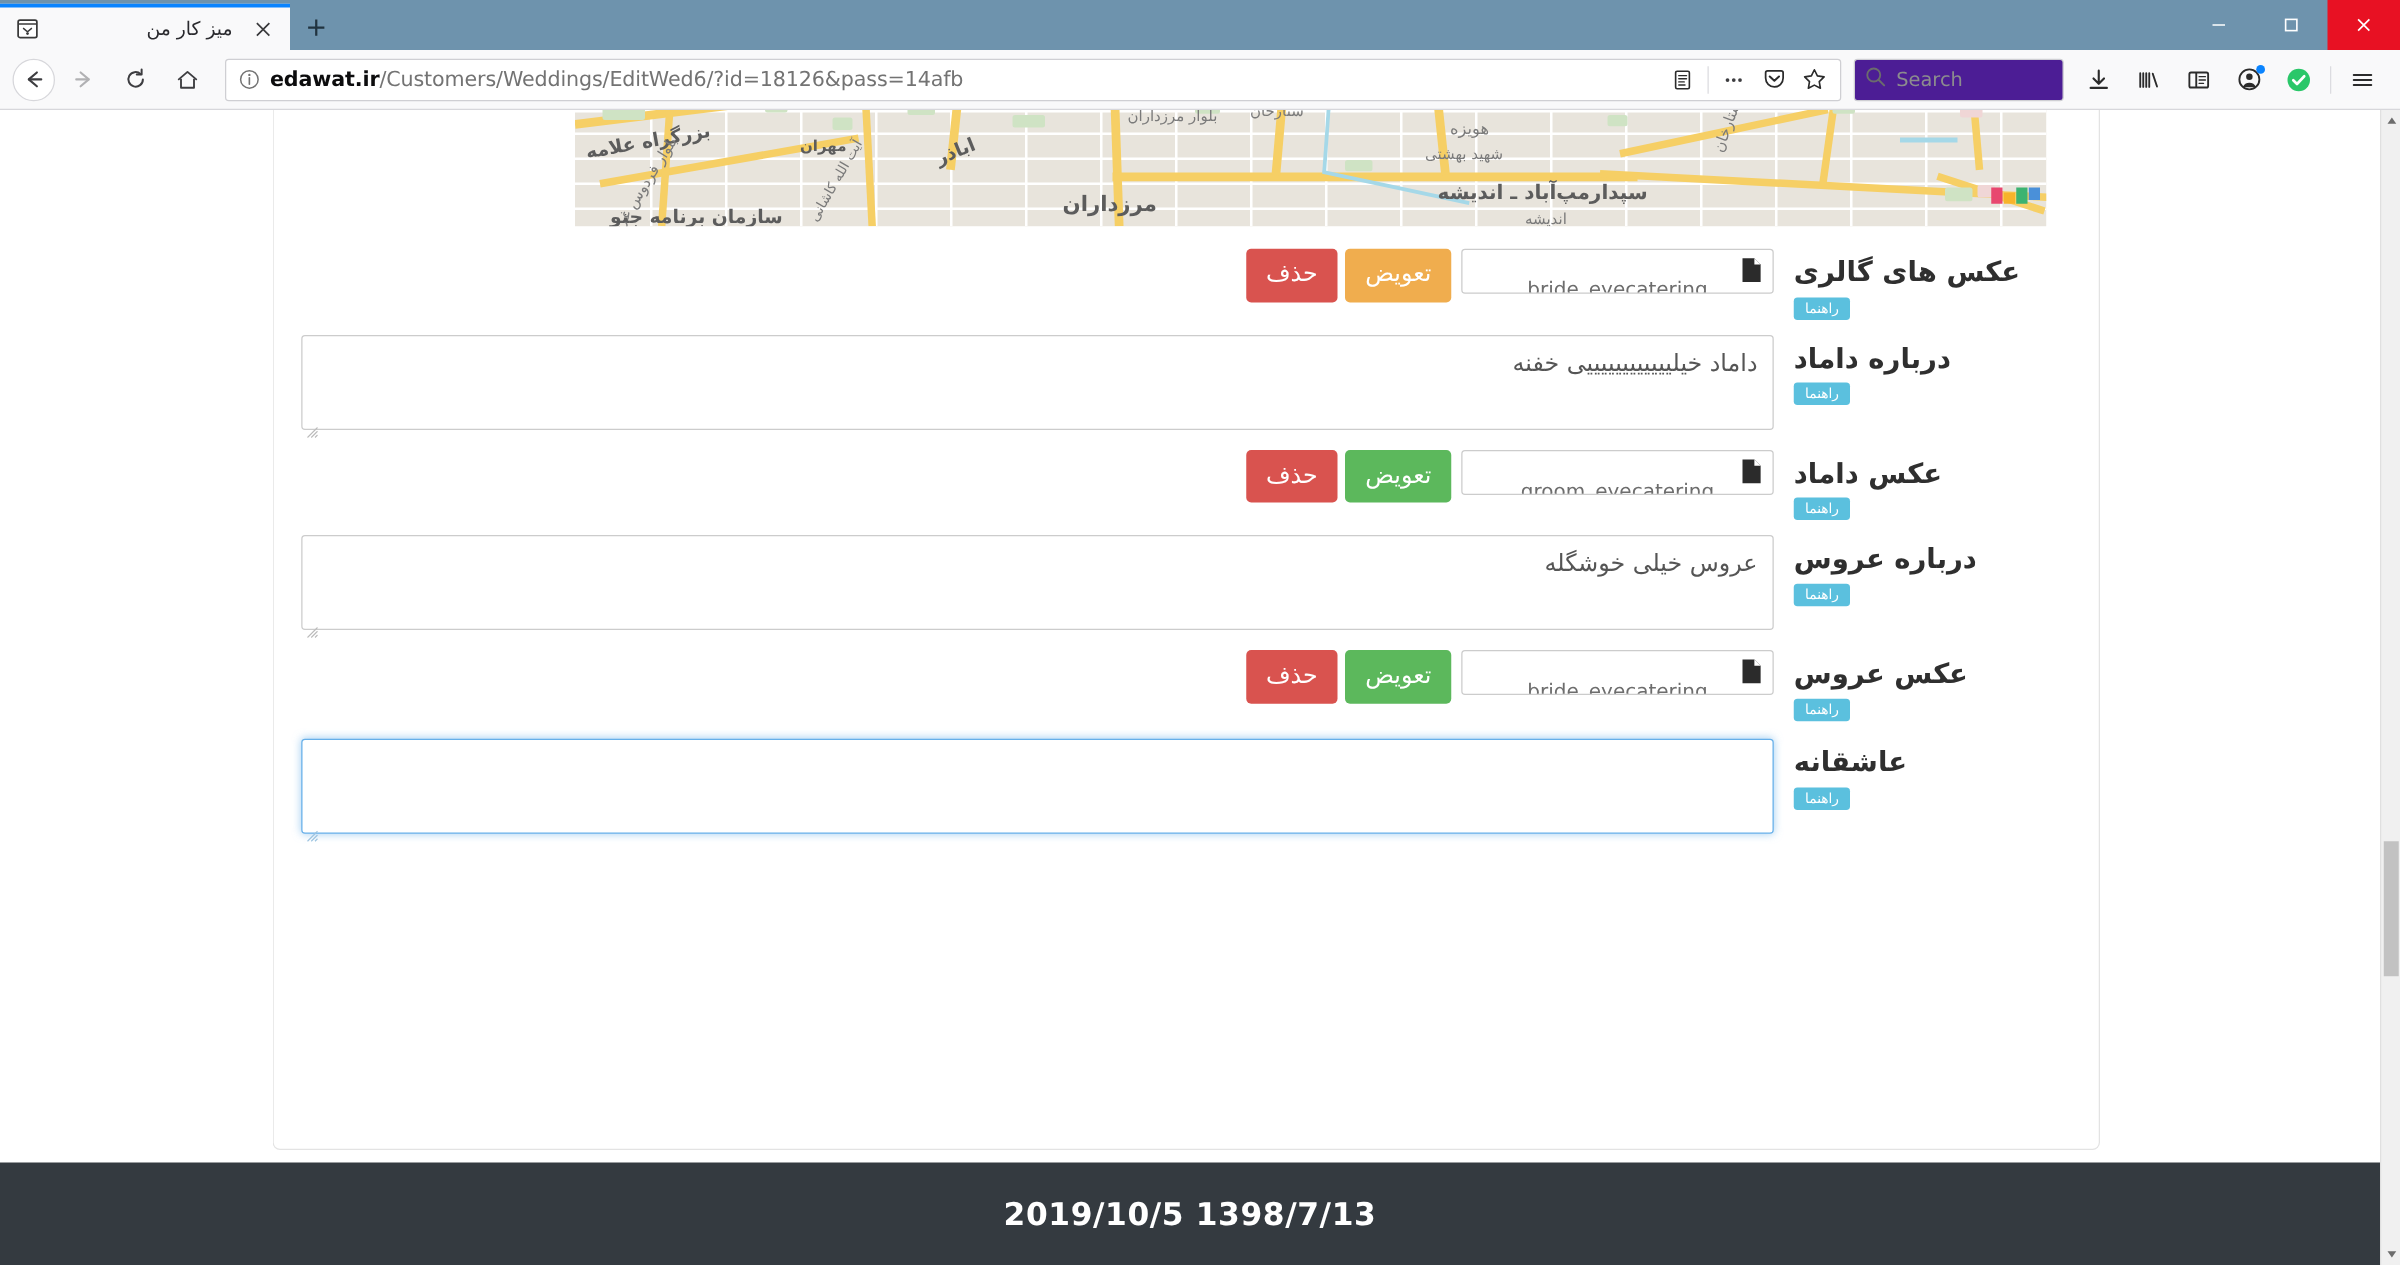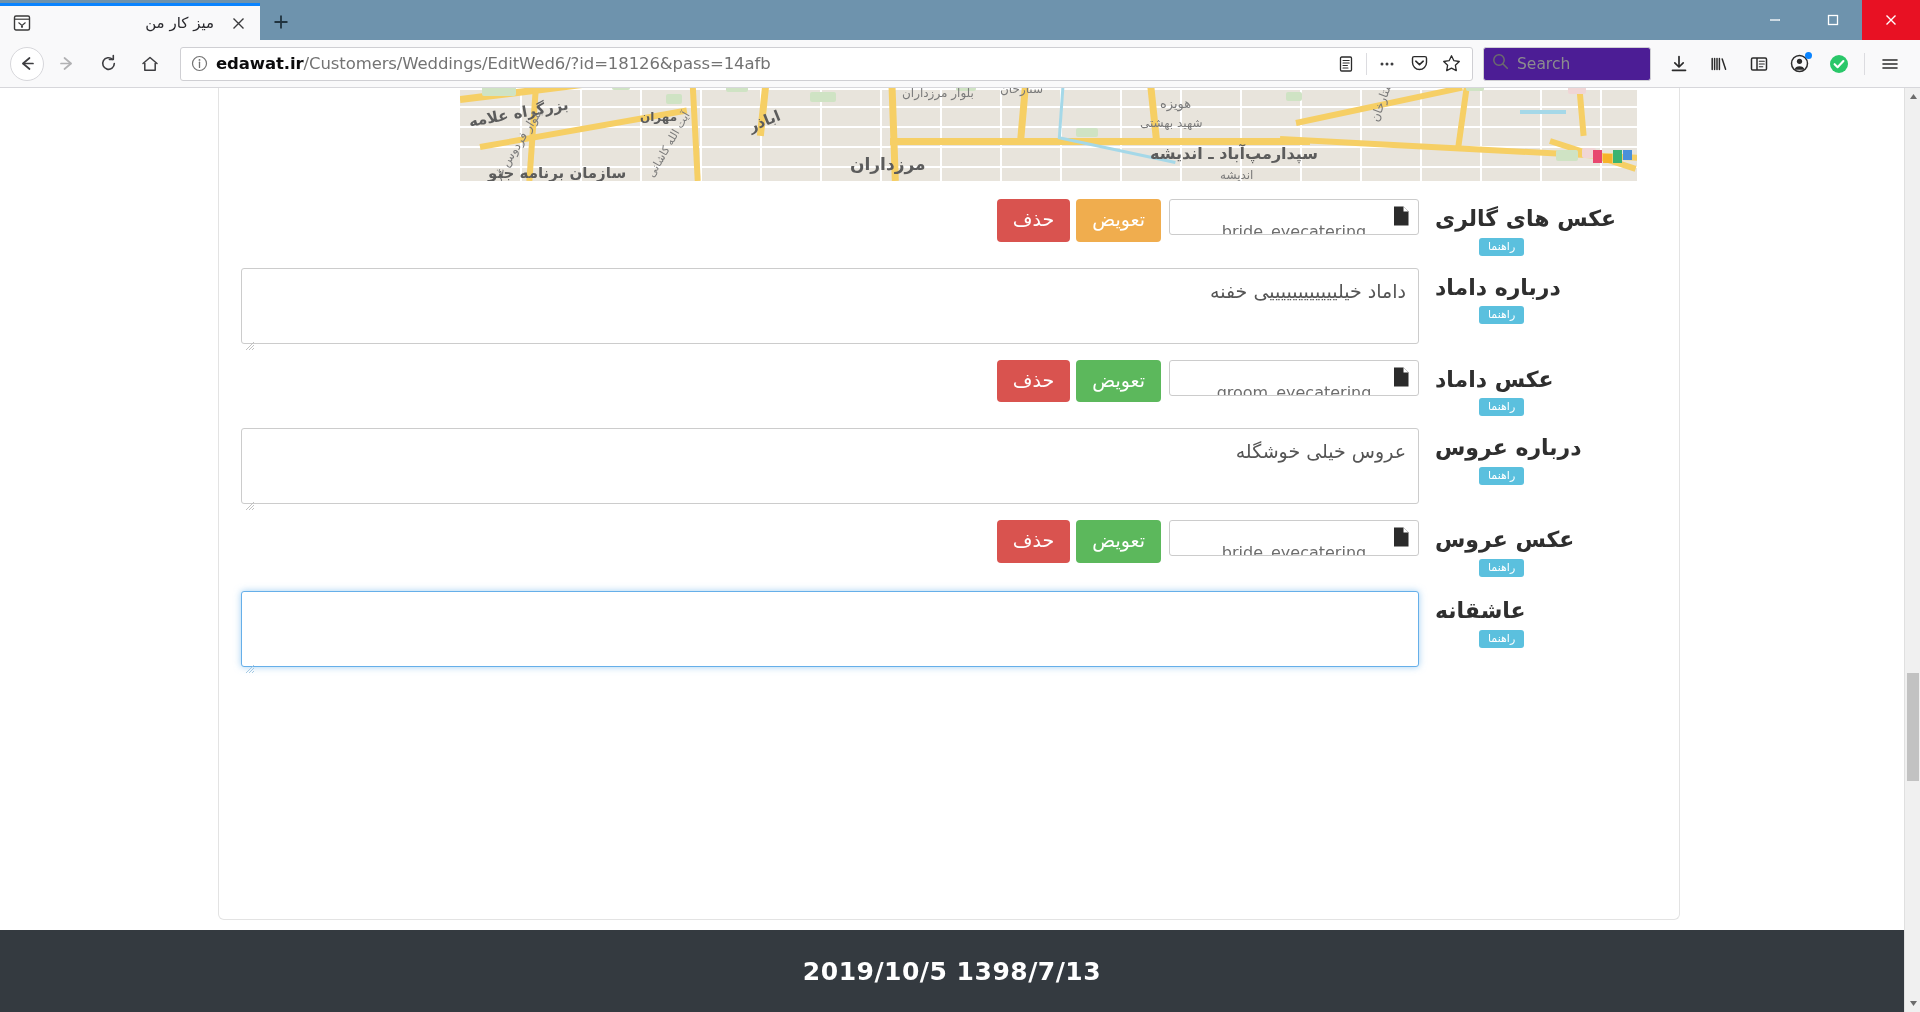--- a/index.html
+++ b/index.html
@@ -11,21 +11,21 @@
   }
 
   
   .browser { width: 1920px; height: 1012px; display: flex; flex-direction: column; }
 
   .titlebar {
     height: 40px; background: #6e93ad; display: flex; align-items: flex-end;
     position: relative; flex: 0 0 40px;
   }
   .tab {
-    width: 260px; height: 37px; background: #f9f9fa;
+    width: 232px; height: 37px; background: #f9f9fa;
     display: flex; align-items: center; padding: 0 10px 0 12px; gap: 8px;
     border-top: 3px solid #0a84ff; position: relative;
   }
   .tab-favicon {
     width: 20px; height: 20px; flex: 0 0 20px; display: flex;
     align-items: center; justify-content: center;
   }
   .tab-title {
     flex: 1; font-size: 15px; color: #2a2a2e; direction: rtl;
     text-align: right; white-space: nowrap; overflow: hidden;
@@ -146,21 +146,21 @@
   .lbl-col {
     width: 240px; flex: 0 0 240px; text-align: left; padding-top: 6px;
     padding-left: 16px; direction: rtl;
   }
   .lbl-title {
     font-size: 22px; font-weight: 700; color: #2f2f2f; line-height: 1.25;
     display: block;
   }
   .badge {
     display: inline-block; margin-top: 5px; background: #5bc0de; color: #ffffff;
-    font-size: 11px; padding: 2px 9px 3px; border-radius: 3px; line-height: 1.2; margin-left: 44px;
+    font-size: 11px; padding: 2px 9px 3px; border-radius: 3px; line-height: 1.2;
   }
   .ctl-col { flex: 1; min-width: 0; }
 
   .file-row { display: flex; align-items: flex-start; gap: 0; direction: ltr;
     justify-content: flex-end; }
   .btn {
     border: none; border-radius: 4px; color: #ffffff; font-size: 19px;
     padding: 9px 16px 11px; cursor: pointer; line-height: 1.2;
     font-family: inherit; direction: rtl; white-space: nowrap;
   }

